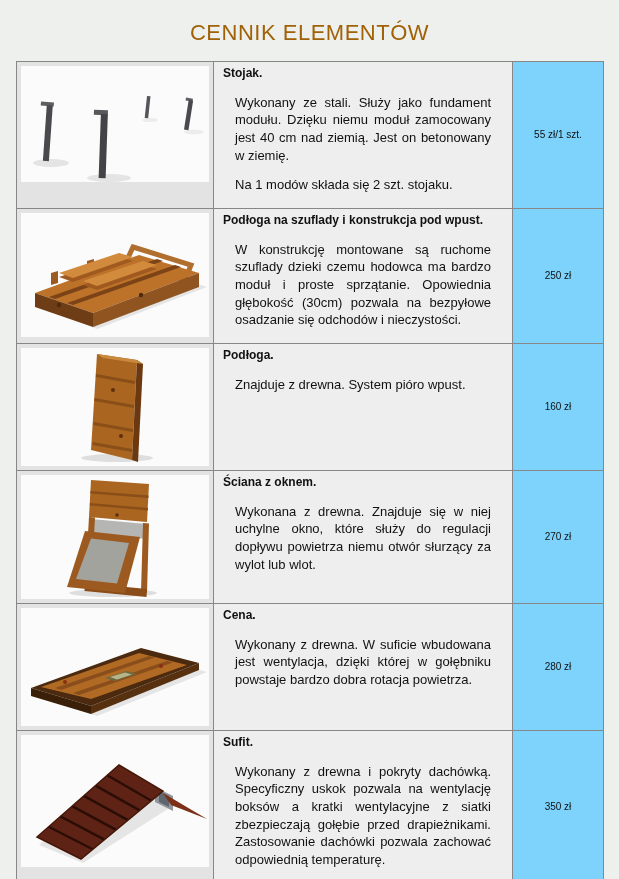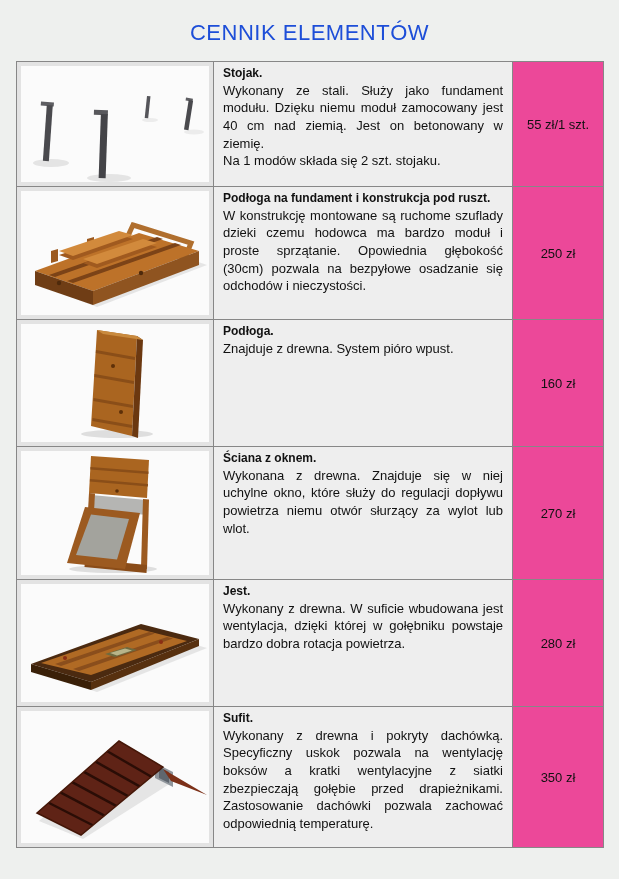--- a/index.html
+++ b/index.html
@@ -8,21 +8,21 @@
     background:#eef0ee;
     font-family:"Liberation Sans","DejaVu Sans",sans-serif;
     color:#111;
     overflow:hidden;
   }
   .page-title{
     padding-top:20px;
     text-align:center;
     font-size:22px;
     letter-spacing:.5px;
-    color:#1d4ed8;
+    color:#a16207;
   }
   table.price-table{
     margin:15px 0 0 16px;
     width:587px;
     border-collapse:collapse;
     table-layout:fixed;
   }
   .price-table th,.price-table td{
     border:1px solid #878787;
     padding:0;
@@ -52,30 +52,30 @@
     vertical-align:top;
     background:#eeeeee;
     padding:4px 9px 2px 9px;
   }
   .item-title{
     font-weight:bold;
     font-size:12px;
     line-height:1.3;
   }
   .item-text{
-    margin:0;
+    margin:12px;
     font-size:13px;
     line-height:1.36;
     text-align:justify;
   }
   td.price-cell{
-    background:#ec4899;
+    background:#7dd3fc;
     text-align:center;
     vertical-align:middle;
-    font-size:13px;
+    font-size:10px;
   }
 </style>
 </head>
 <body>
 
 <div class="page-title">CENNIK ELEMENTÓW</div>
 
 <table class="price-table">
   <colgroup>
       <col class="c-photo">
@@ -134,21 +134,21 @@
           <polygon points="62,72 122,52 136,56 76,77" fill="#a05a1f"></polygon>
           <polygon points="62,68 122,48 136,52 76,73" fill="#d28a3c"></polygon>
           <polygon points="14,80 72,100 72,114 14,94" fill="#6f3d15"></polygon>
           <polygon points="72,100 178,60 178,74 72,114" fill="#8f5420"></polygon>
           <circle cx="38" cy="92" r="2.2" fill="#4e2a0c"></circle>
           <circle cx="120" cy="82" r="2.2" fill="#4e2a0c"></circle>
         </svg>
       </div>
     </td>
     <td class="desc-cell">
-      <div class="item-title">Podłoga na fundament i konstrukcja pod ruszt.</div>
+      <div class="item-title">Podłoga na szuflady i konstrukcja pod wpust.</div>
       <p class="item-text">W konstrukcję montowane są ruchome szuflady dzieki czemu hodowca ma bardzo moduł i proste sprzątanie. Opowiednia głębokość (30cm) pozwala na bezpyłowe osadzanie się odchodów i nieczystości.</p>
     </td>
     <td class="price-cell">250 zł</td>
   </tr>
 
   <tr style="height:123px">
     <td class="photo-cell">
       <div class="photo">
         <svg viewBox="0 0 188 118" preserveAspectRatio="xMidYMid meet">
           <ellipse cx="96" cy="110" rx="36" ry="4" fill="#dedede"></ellipse>
@@ -208,21 +208,21 @@
           <polygon points="84,70 106,63 116,66 94,73" fill="#6d6a40"></polygon>
           <polygon points="89,69 104,64.5 111,66.5 96,71.5" fill="#b8b489"></polygon>
           <polygon points="10,80 70,98 70,106 10,88" fill="#3a2008"></polygon>
           <polygon points="70,98 178,55 178,62 70,106" fill="#57300f"></polygon>
           <circle cx="44" cy="74" r="2" fill="#8a2e14"></circle>
           <circle cx="140" cy="58" r="2" fill="#8a2e14"></circle>
         </svg>
       </div>
     </td>
     <td class="desc-cell">
-      <div class="item-title">Jest.</div>
+      <div class="item-title">Cena.</div>
       <p class="item-text">Wykonany z drewna. W suficie wbudowana jest wentylacja, dzięki której w gołębniku powstaje bardzo dobra rotacja powietrza.</p>
     </td>
     <td class="price-cell">280 zł</td>
   </tr>
 
   <tr style="height:140px">
     <td class="photo-cell">
       <div class="photo">
         <svg viewBox="0 0 188 132" preserveAspectRatio="xMidYMid meet">
           <polygon points="18,110 62,128 150,72 100,38" fill="#dcdcdc" opacity=".7"></polygon>

